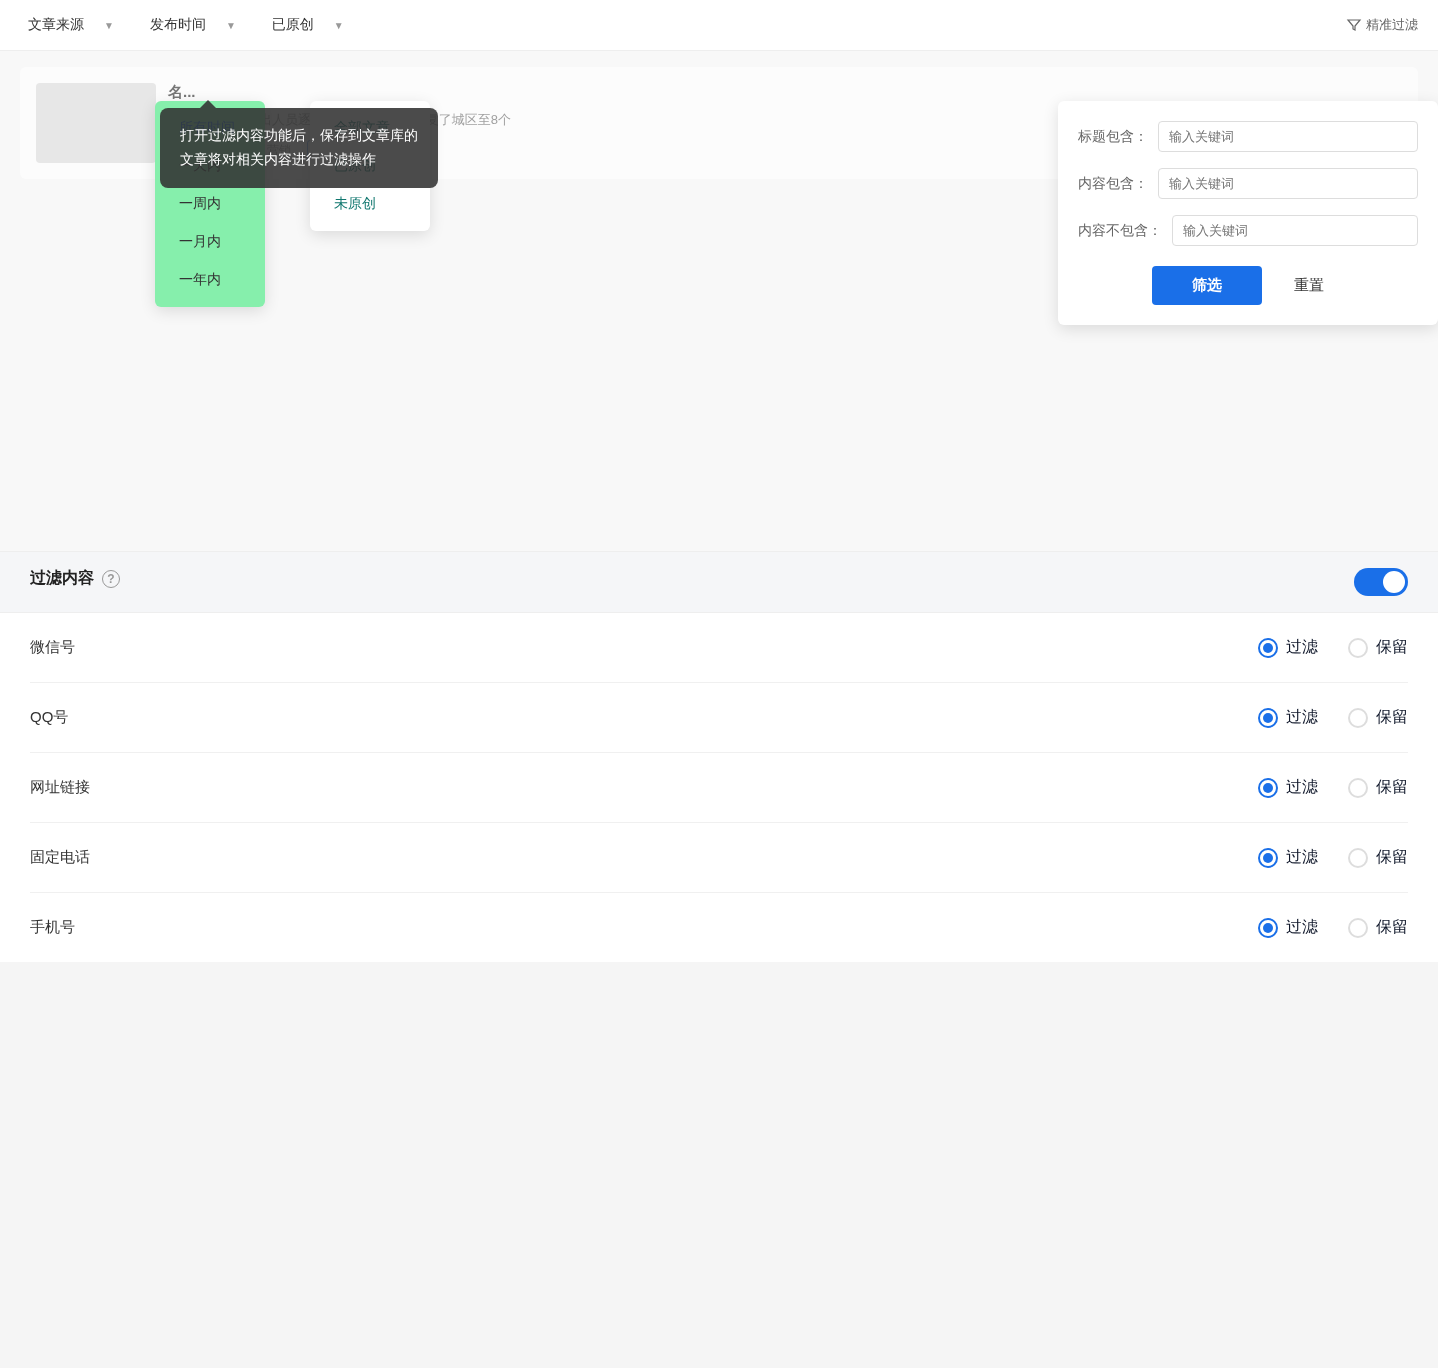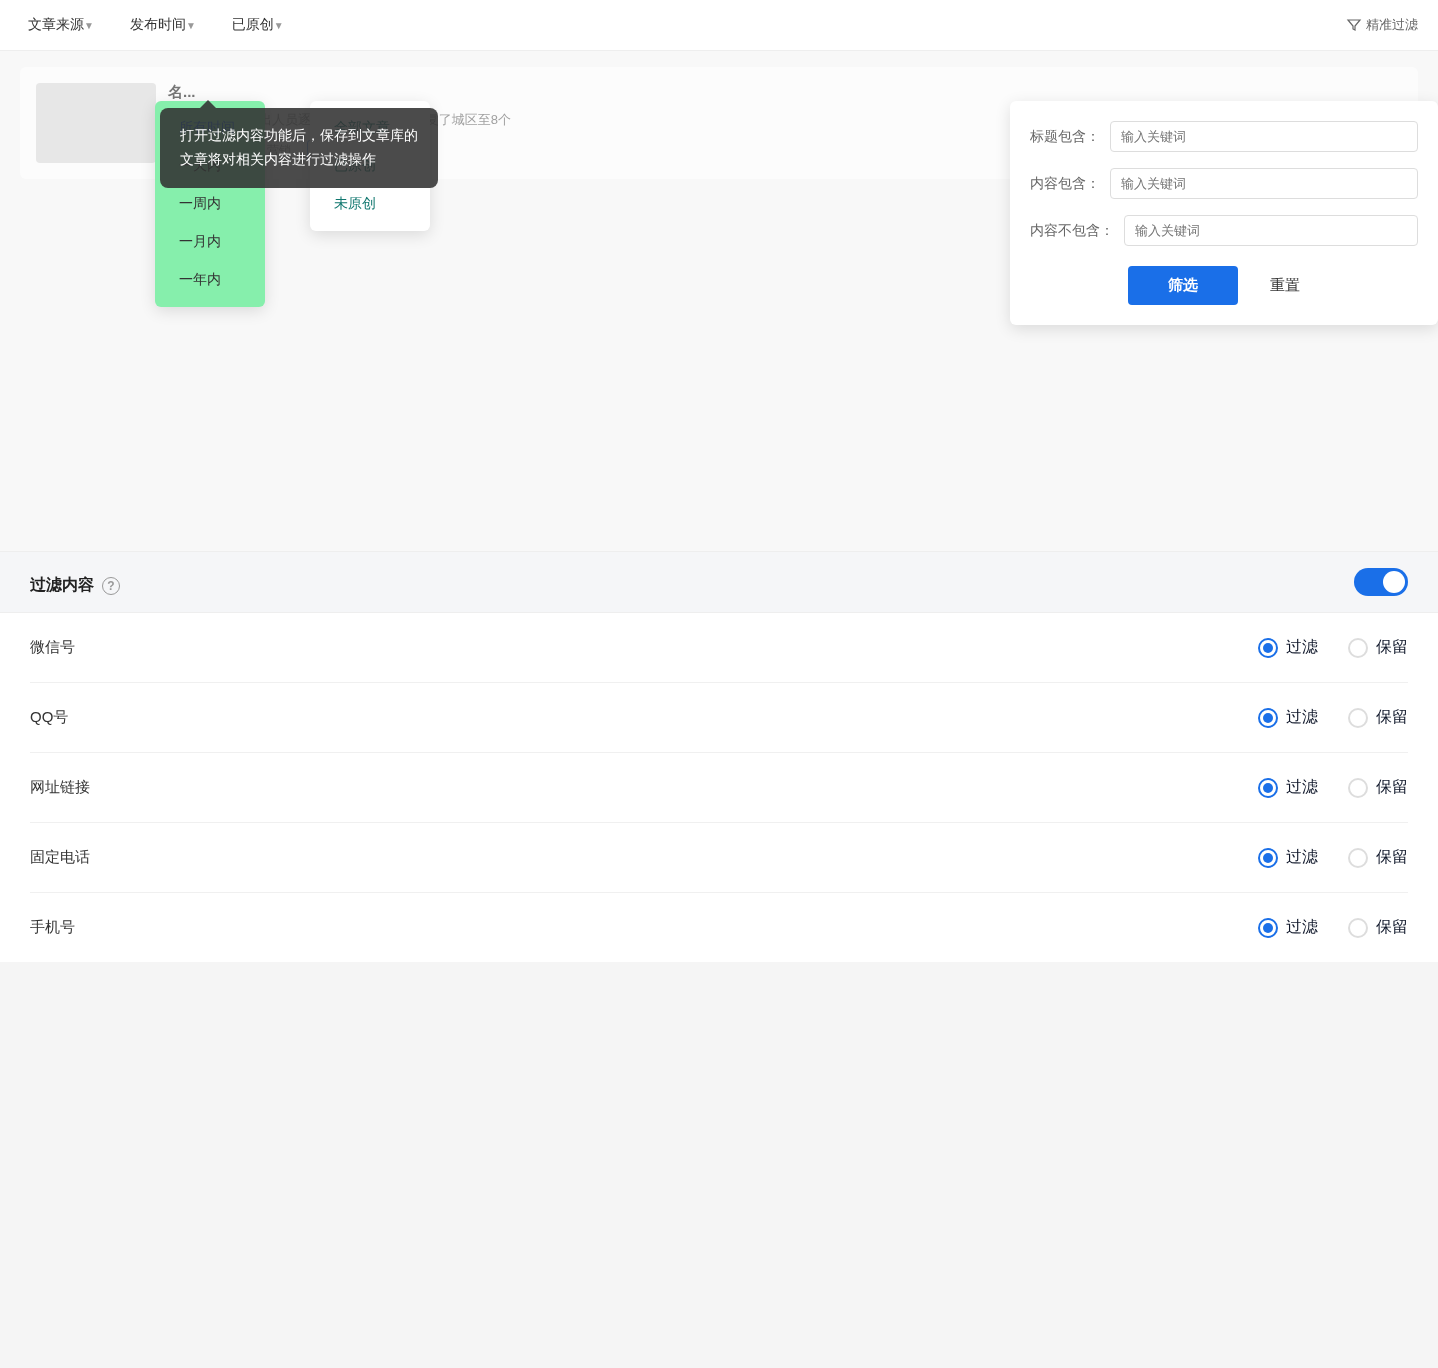--- a/index.html
+++ b/index.html
@@ -21,21 +21,21 @@
       display: flex;
       align-items: center;
       gap: 20px;
       border-bottom: 1px solid #eee;
       position: relative;
       z-index: 10;
     }
     .filter-btn {
       display: flex;
       align-items: center;
-      gap: 0;
+      gap: 20px;
       cursor: pointer;
       color: #333;
       font-size: 14px;
       padding: 6px 8px;
       border-radius: 4px;
     }
     .filter-btn .arrow {
       font-size: 10px;
       color: #999;
     }
@@ -179,21 +179,21 @@
       cursor: pointer;
       color: #0f766e;
       font-size: 14px;
     }
 
     
     .right-filter {
       position: absolute;
       top: 50px;
       right: 0;
-      width: 428px;
+      width: 380px;
       background: #fff;
       border-radius: 6px;
       box-shadow: 0 4px 16px rgba(0,0,0,0.12);
       padding: 20px;
       pointer-events: all;
       z-index: 200;
     }
     .filter-row {
       display: flex;
       align-items: center;
@@ -246,21 +246,21 @@
     
     .filter-section {
       background: #fff;
       margin: 0;
       padding: 0;
     }
     .filter-section-header {
       background: #f5f6f8;
       padding: 16px 30px;
       display: flex;
-      align-items: flex-end;
+      align-items: flex-start;
       justify-content: space-between;
       border-top: 1px solid #eee;
       border-bottom: 1px solid #eee;
     }
     .filter-section-title {
       font-size: 16px;
       font-weight: bold;
       color: #222;
       display: flex;
       align-items: center;

